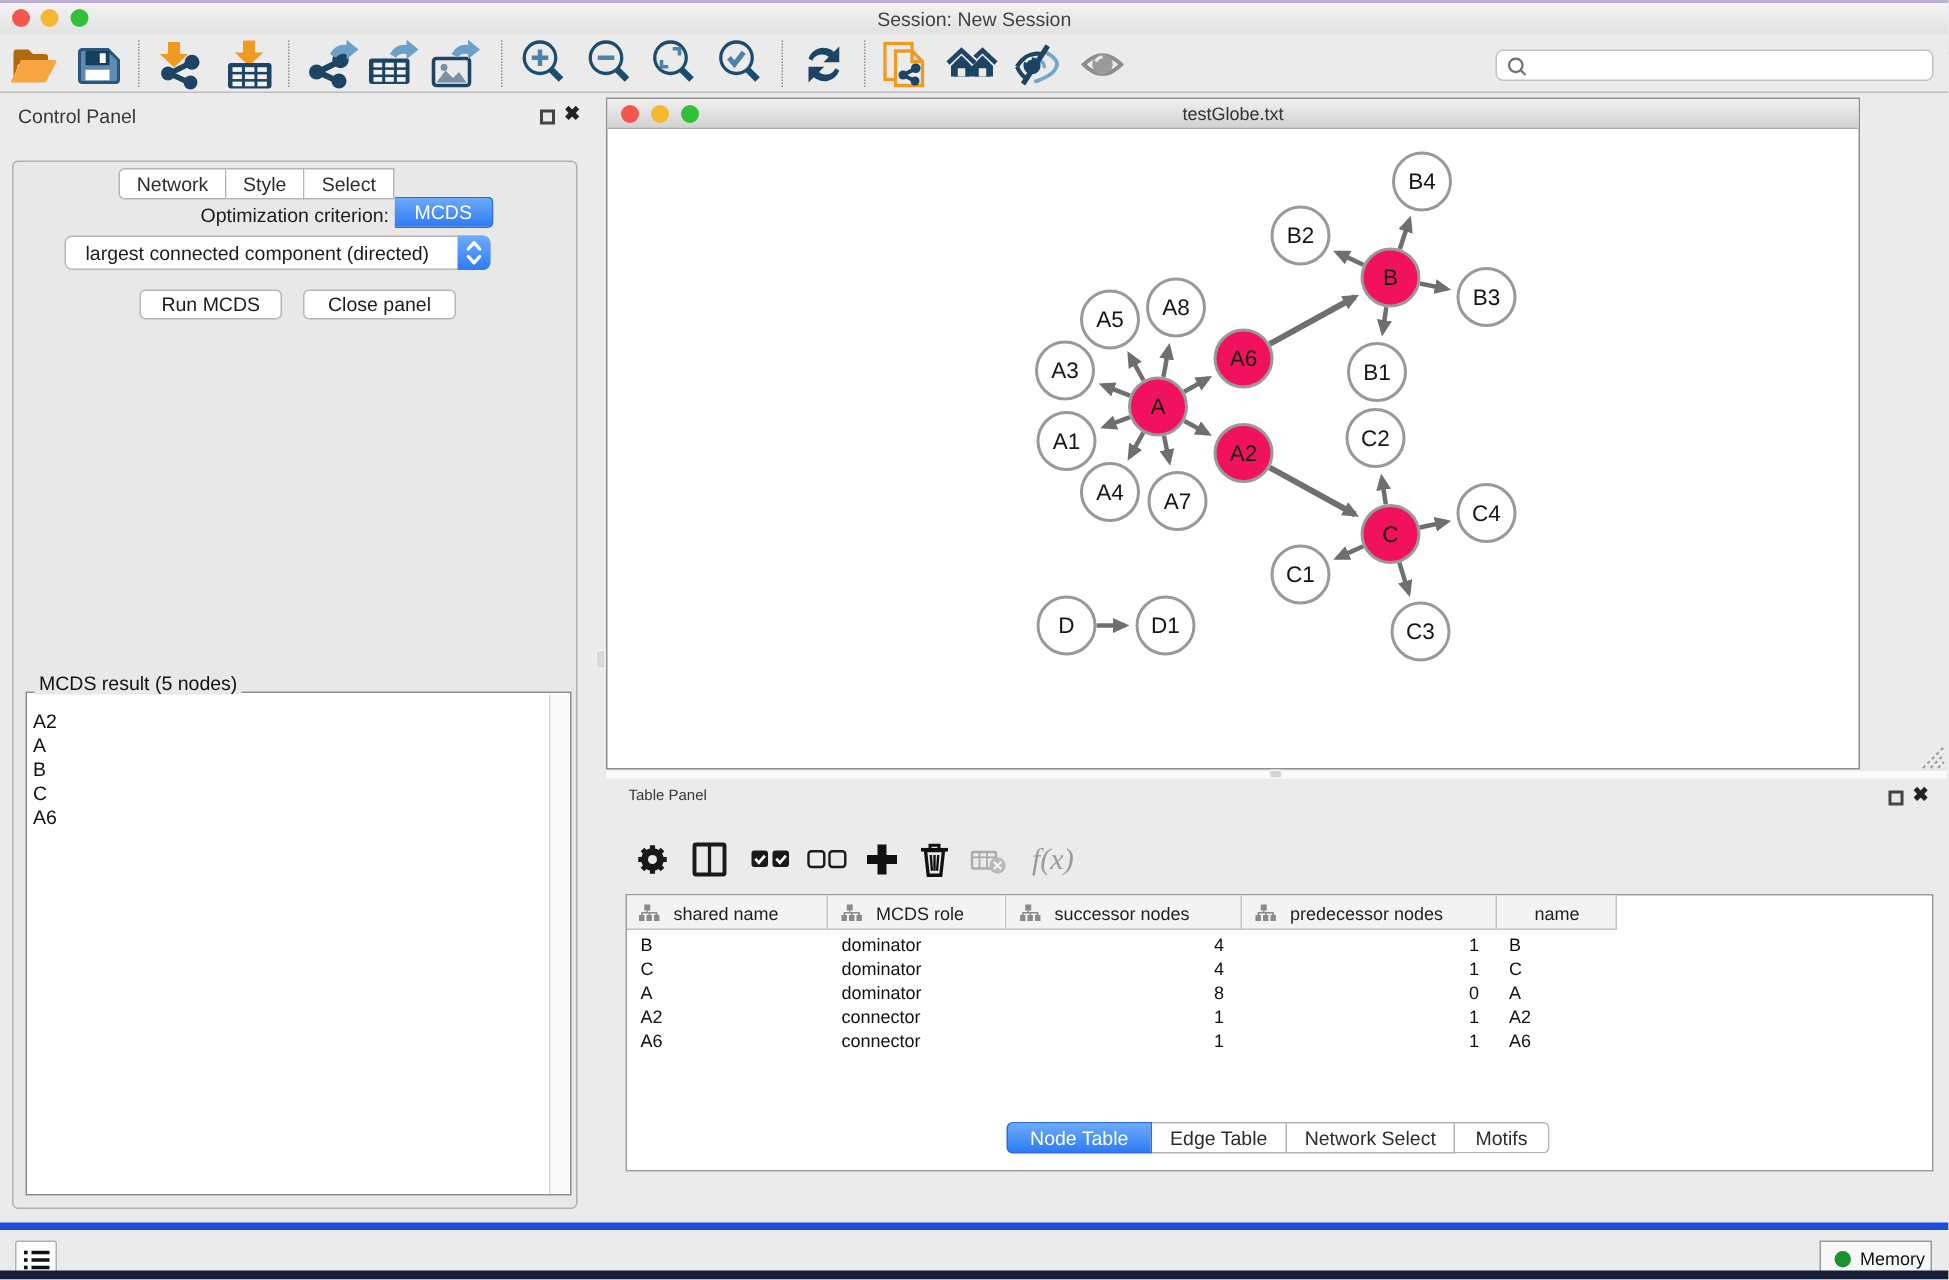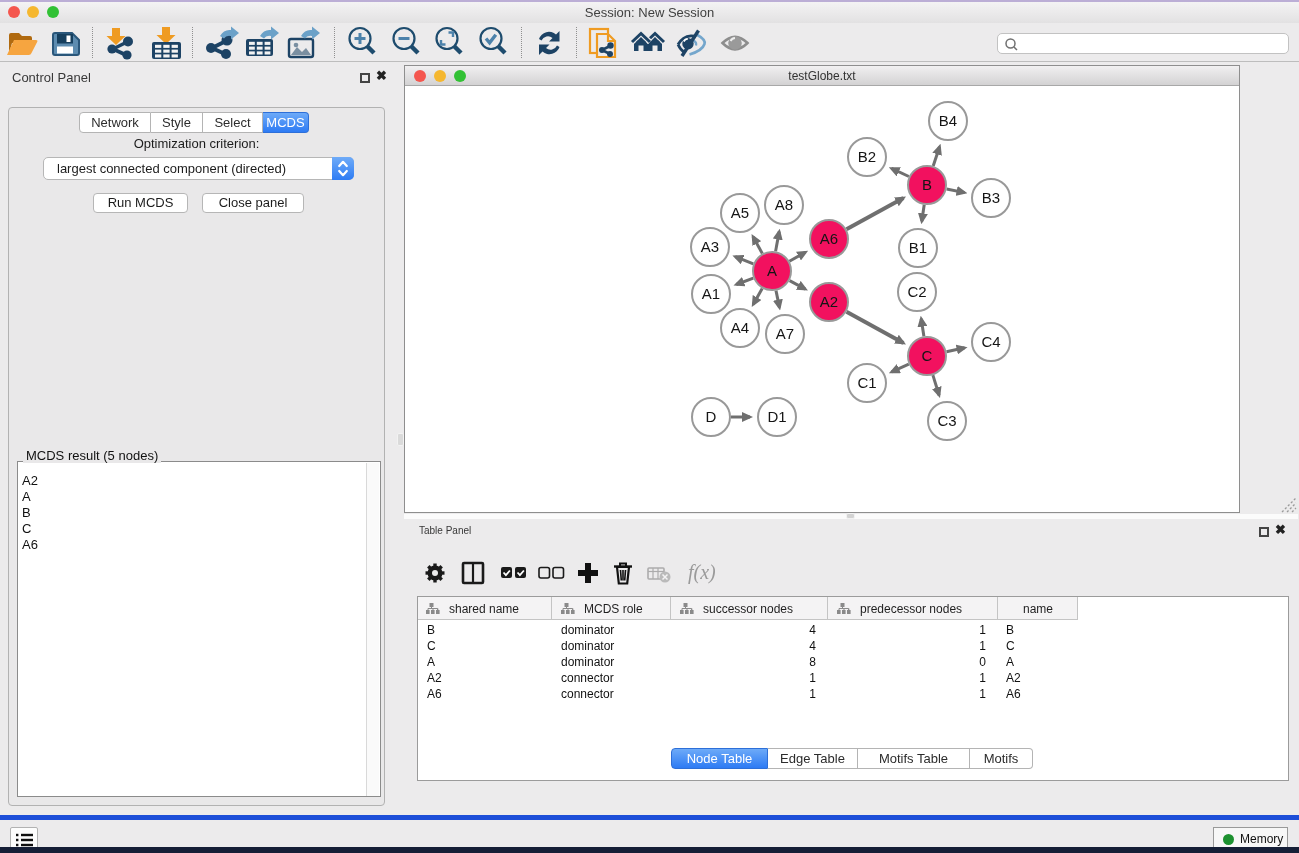--- a/index.html
+++ b/index.html
@@ -27,21 +27,21 @@
   border:1px solid #b2b2b2; border-radius:4px; }
 
 .seg { position:absolute; display:flex; }
 .seg span { display:block; height:21px; line-height:20px; font-size:13px; color:#2c2c2c;
   background:#fff; border:1px solid #b4b4b4; border-left:none; text-align:center; }
 .seg span:first-child { border-left:1px solid #b4b4b4; border-radius:4px 0 0 4px; }
 .seg span:last-child { border-radius:0 4px 4px 0; }
 .seg span.sel { background:linear-gradient(#6daaf8,#2d7bf4); color:#fff; border-color:#2d6fd8; }
 
 #optlabel { left:0; top:136px; width:393px; text-align:center; font-size:13px; color:#1c1c1c; }
-#dropdown { left:43px; top:157px; width:311px; height:23px; background:#fff;
+#dropdown { left:43px; top:157px; width:284px; height:23px; background:#fff;
   border:1px solid #b6b6b6; border-radius:5px; font-size:13px; color:#1c1c1c; line-height:21px; }
 #dropdown .txt { position:absolute; left:13px; top:0; }
 #dropdown .cap { position:absolute; right:-1px; top:-1px; width:22px; height:23px;
   background:linear-gradient(#6fabf8,#2e7cf4); border-radius:0 5px 5px 0; }
 .btn { position:absolute; height:20px; background:#fff; border:1px solid #b6b6b6;
   border-radius:4px; font-size:13px; color:#1c1c1c; text-align:center; line-height:18px; }
 
 #mcds-box { left:17px; top:461px; width:364px; height:336px; background:#fff; border:1px solid #8b8b8b; }
 #mcds-legend { left:23px; top:448px; background:#e9e8e9; padding:0 3px; font-size:13px; color:#111; }
 #mcds-list { position:absolute; left:4px; top:11px; font-size:13px; color:#111; line-height:16px; }
@@ -237,21 +237,21 @@
 </div>
 
 <div class="abs" id="cp-title">Control Panel</div>
 <div class="abs winbtn-sq" style="left:360px; top:73px;"></div>
 <div class="abs winbtn-x" style="left:376px; top:68px;">✖</div>
 <div class="abs" id="cp-body"></div>
 <div class="seg" style="left:79px; top:112px;">
   <span style="width:72px;">Network</span>
     <span style="width:52px;">Style</span>
     <span style="width:60px;">Select</span>
-    <span class="sel" style="width:46px;">MCDS</span>
+    <span class="sel" style="width:66px;margin-top:19px;">MCDS</span>
 </div>
 <div class="abs" id="optlabel">Optimization criterion:</div>
 <div class="abs" id="dropdown">
   <span class="txt">largest connected component (directed)</span>
   <span class="cap">
       <svg width="22" height="23" viewBox="0 0 22 23" style="position:absolute;left:0;top:0;">
         <g stroke="#fff" stroke-width="2.2" fill="none" stroke-linecap="round" stroke-linejoin="round">
           <path d="M7.2 9 l3.8 -4.2 3.8 4.2"></path>
           <path d="M7.2 14 l3.8 4.2 3.8 -4.2"></path>
         </g>
@@ -481,21 +481,21 @@
         <text x="143" y="101">connector</text>
         <text x="398" y="101" text-anchor="end">1</text>
         <text x="568" y="101" text-anchor="end">1</text>
         <text x="588" y="101">A6</text>
     </g>
   </svg>
 </div>
 <div class="seg" style="left:671px; top:748px;">
   <span class="sel" style="width:97px;">Node Table</span>
     <span style="width:90px;">Edge Table</span>
-    <span style="width:112px;">Motifs Table</span>
+    <span style="width:112px;">Network Select</span>
     <span style="width:63px;">Motifs</span>
 </div>
 
 <div class="abs" style="left:404px; top:514px; width:894px; height:5px; background:#fbfbfb;"></div>
 <div class="abs" style="left:397px; top:433px; width:7px; height:13px; background:#dadada; border:1px solid #f2f2f2; border-radius:2px;"></div>
 <div class="abs" style="left:846px; top:513px; width:9px; height:6px; background:#d3d3d3; border:1px solid #f2f2f2; border-radius:2px;"></div>
 
 <div class="abs" id="statusbar">
   <div id="listbtn">
       <svg width="18" height="14" viewBox="0 0 18 14" style="position:absolute;left:5px;top:5px;">

